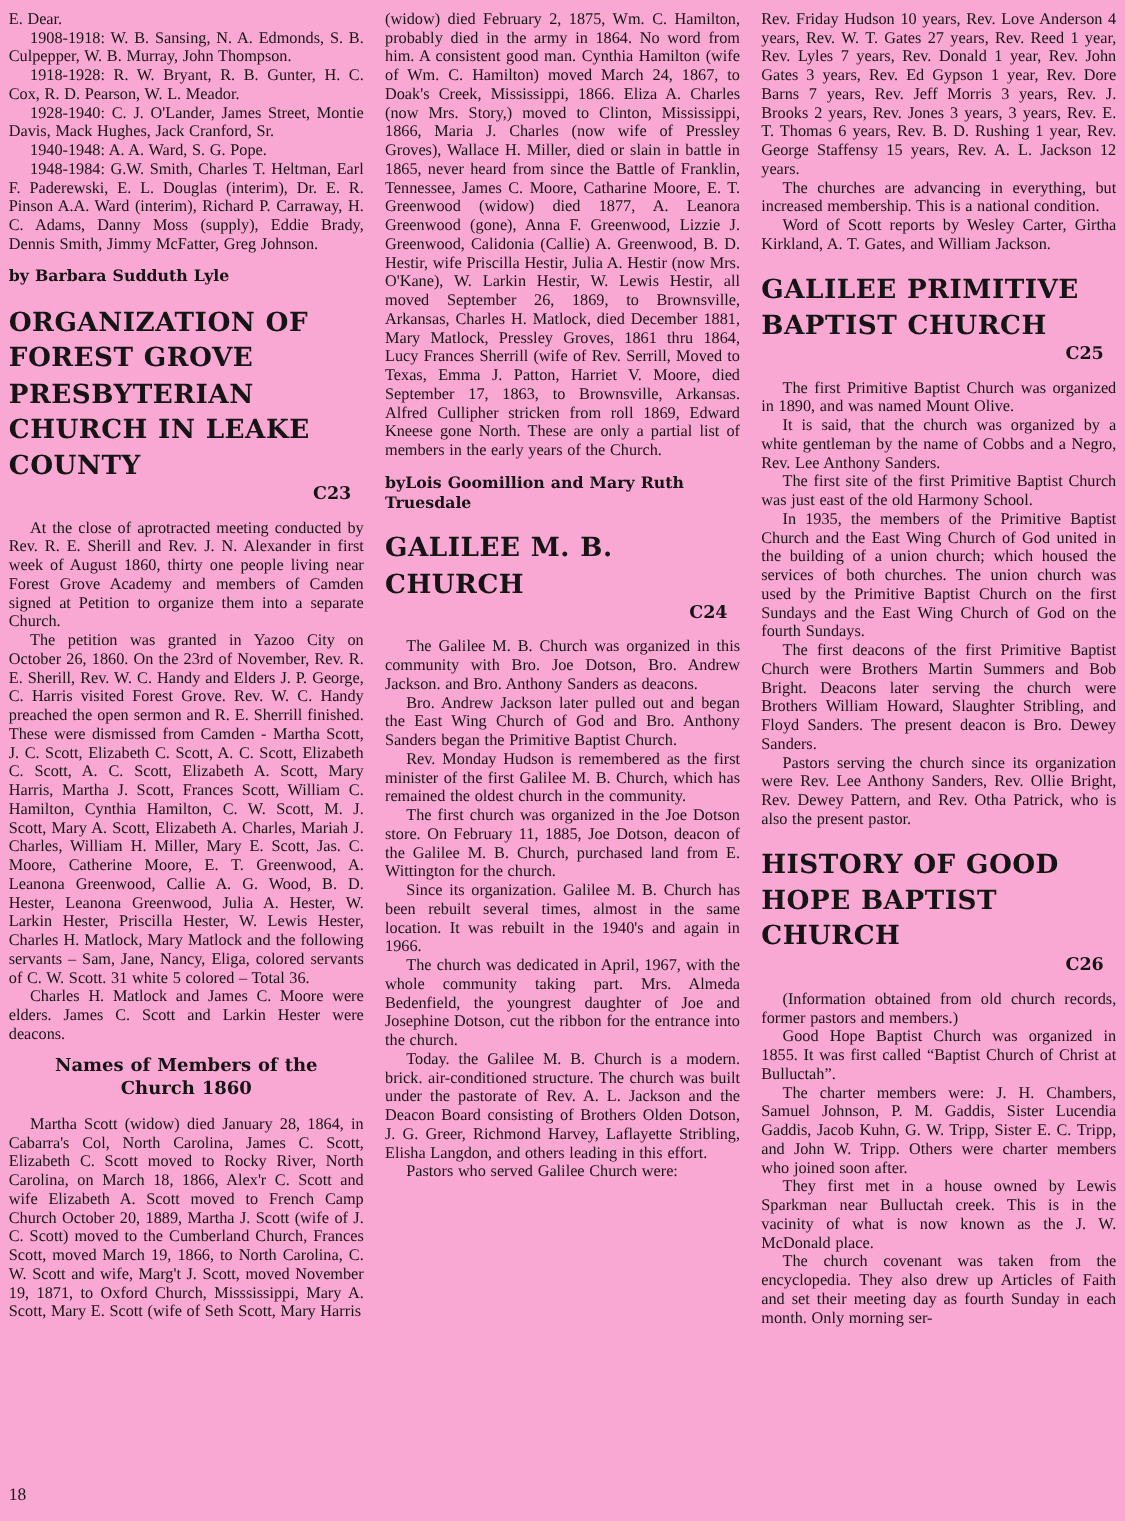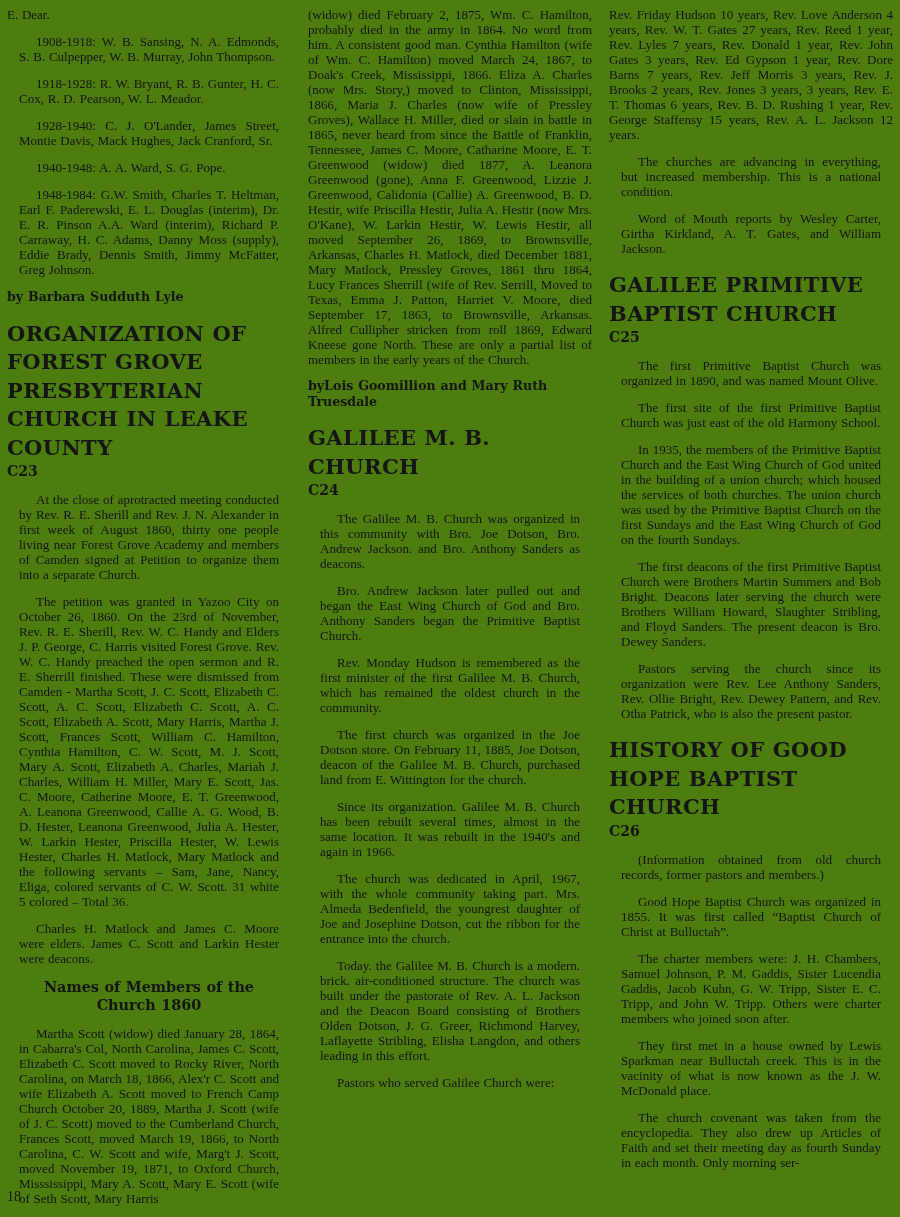--- a/index.html
+++ b/index.html
@@ -1,39 +1,39 @@
 <!DOCTYPE html>
 <html><head>
 <meta charset="utf-8">
 <style>
   html, body { margin: 0; padding: 0; background: #ffffff; }
   .page {
     position: relative;
     width: 900px;
     height: 1217px;
     box-sizing: border-box;
-    background: #4d7c0f;
+    background: #f9a8d4;
     color: #151515;
     padding: 7px 7px 0 7px;
     overflow: hidden;
   }
   .cols {
     display: flex;
     gap: 17px;
   }
   .col {
     flex: 1 1 0;
     min-width: 0;
     font-family: "Liberation Serif", serif;
     font-size: 13px;
     line-height: 15px;
     text-align: justify;
     word-spacing: 0.5px;
   }
-  .p { margin: 12px; text-indent: 17px; }
+  .p { margin: 0; text-indent: 17px; }
   .cont { margin: 0; text-indent: 0; }
   .byline {
     font-family: "DejaVu Serif", serif;
     font-weight: bold;
     font-size: 12.6px;
     line-height: 15.5px;
     text-align: left;
     margin: 11px 1px 11px 0;
     white-space: pre-line;
     text-indent: 0;
@@ -47,21 +47,21 @@
     margin: 15px 0 1px 0;
     white-space: pre-line;
     letter-spacing: 0.4px;
     text-indent: 0;
   }
   .code {
     font-family: "DejaVu Serif", serif;
     font-weight: bold;
     font-size: 14px;
     line-height: 17px;
-    text-align: left;
+    text-align: right;
     margin: 0 10px 10px 0;
     text-indent: 0;
   }
   .subhead {
     font-family: "DejaVu Serif", serif;
     font-weight: bold;
     font-size: 14.4px;
     line-height: 18px;
     text-align: center;
     margin: 10px 0 11px 0;
@@ -117,25 +117,26 @@
       <p class="p">The first church was organized in the Joe Dotson store. On February 11, 1885, Joe Dotson, deacon of the Galilee M. B. Church, purchased land from E. Wittington for the church.</p>
       <p class="p">Since its organization. Galilee M. B. Church has been rebuilt several times, almost in the same location. It was rebuilt in the 1940's and again in 1966.</p>
       <p class="p">The church was dedicated in April, 1967, with the whole community taking part. Mrs. Almeda Bedenfield, the youngrest daughter of Joe and Josephine Dotson, cut the ribbon for the entrance into the church.</p>
       <p class="p">Today. the Galilee M. B. Church is a modern. brick. air-conditioned structure. The church was built under the pastorate of Rev. A. L. Jackson and the Deacon Board consisting of Brothers Olden Dotson, J. G. Greer, Richmond Harvey, Laflayette Stribling, Elisha Langdon, and others leading in this effort.</p>
       <p class="p">Pastors who served Galilee Church were:</p>
     </div>
 
     <div class="col">
       <p class="cont">Rev. Friday Hudson 10 years, Rev. Love Anderson 4 years, Rev. W. T. Gates 27 years, Rev. Reed 1 year, Rev. Lyles 7 years, Rev. Donald 1 year, Rev. John Gates 3 years, Rev. Ed Gypson 1 year, Rev. Dore Barns 7 years, Rev. Jeff Morris 3 years, Rev. J. Brooks 2 years, Rev. Jones 3 years, 3 years, Rev. E. T. Thomas 6 years, Rev. B. D. Rushing 1 year, Rev. George Staffensy 15 years, Rev. A. L. Jackson 12 years.</p>
       <p class="p">The churches are advancing in everything, but increased membership. This is a national condition.</p>
-      <p class="p">Word of Mouth reports by Wesley Carter, Girtha Kirkland, A. T. Gates, and William Jackson.</p>
+      <p class="p">Word of Scott reports by Wesley Carter, Girtha Kirkland, A. T. Gates, and William Jackson.</p>
       <h1 class="title">GALILEE PRIMITIVE
 BAPTIST CHURCH</h1>
       <div class="code">C25</div>
       <p class="p">The first Primitive Baptist Church was organized in 1890, and was named Mount Olive.</p>
+      <p class="p">It is said, that the church was organized by a white gentleman by the name of Cobbs and a Negro, Rev. Lee Anthony Sanders.</p>
       <p class="p">The first site of the first Primitive Baptist Church was just east of the old Harmony School.</p>
       <p class="p">In 1935, the members of the Primitive Baptist Church and the East Wing Church of God united in the building of a union church; which housed the services of both churches. The union church was used by the Primitive Baptist Church on the first Sundays and the East Wing Church of God on the fourth Sundays.</p>
       <p class="p">The first deacons of the first Primitive Baptist Church were Brothers Martin Summers and Bob Bright. Deacons later serving the church were Brothers William Howard, Slaughter Stribling, and Floyd Sanders. The present deacon is Bro. Dewey Sanders.</p>
       <p class="p">Pastors serving the church since its organization were Rev. Lee Anthony Sanders, Rev. Ollie Bright, Rev. Dewey Pattern, and Rev. Otha Patrick, who is also the present pastor.</p>
       <h1 class="title">HISTORY OF GOOD
 HOPE BAPTIST
 CHURCH</h1>
       <div class="code">C26</div>
       <p class="p">(Information obtained from old church records, former pastors and members.)</p>
       <p class="p">Good Hope Baptist Church was organized in 1855. It was first called “Baptist Church of Christ at Bulluctah”.</p>

